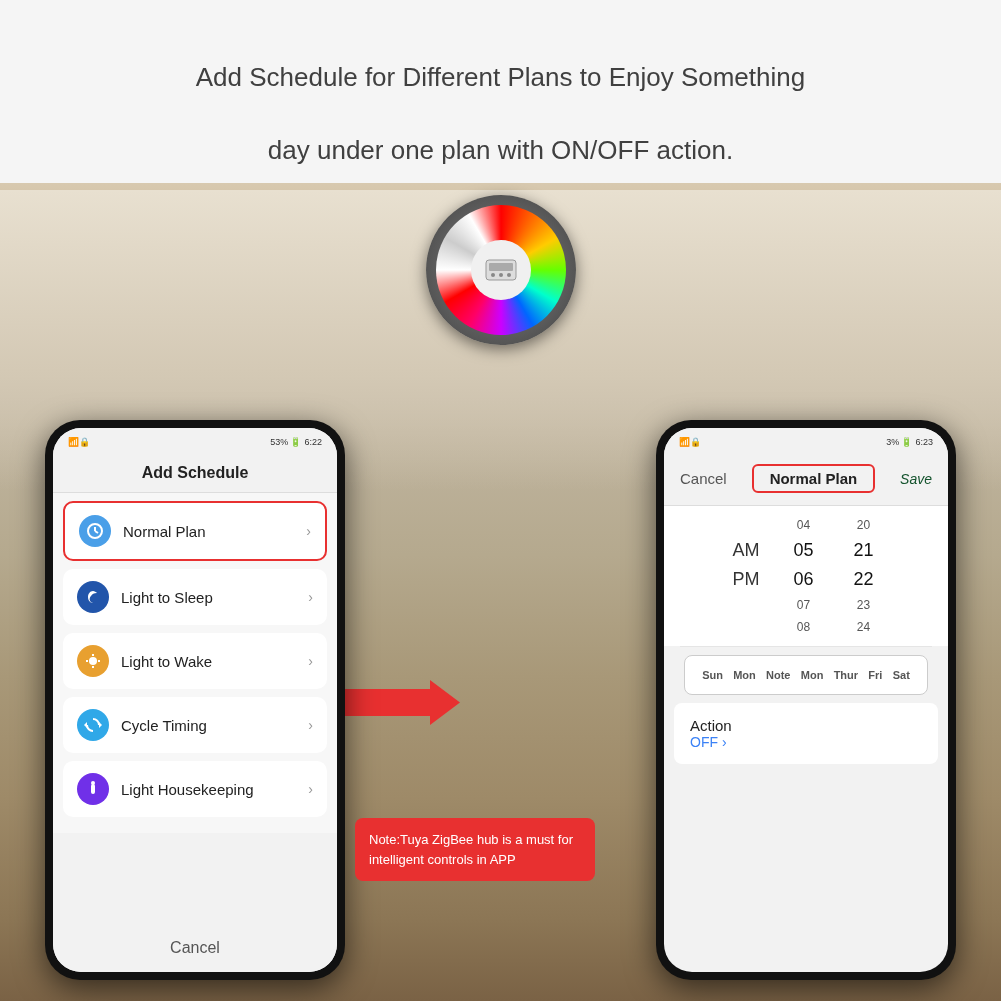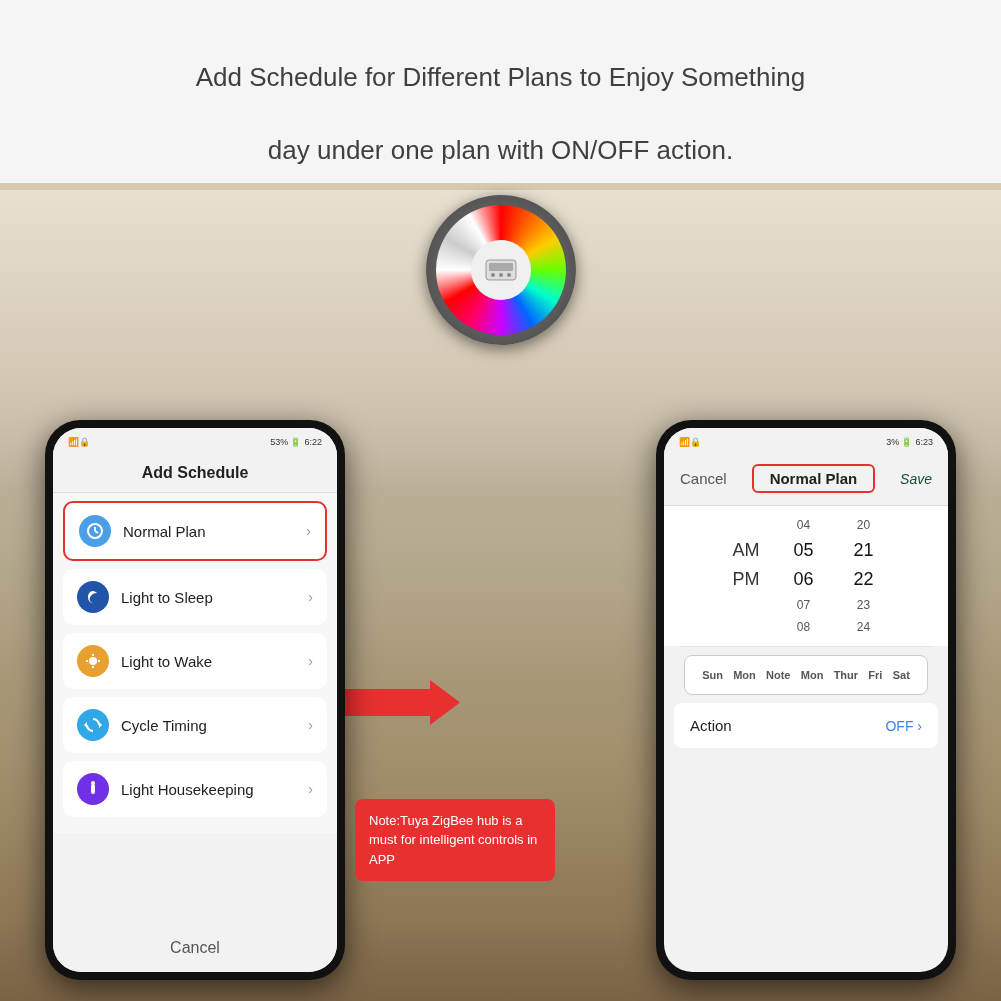--- a/index.html
+++ b/index.html
@@ -128,21 +128,21 @@
       height: 45px;
       background: #e83030;
       clip-path: polygon(0 20%, 75% 20%, 75% 0%, 100% 50%, 75% 100%, 75% 80%, 0 80%);
     }
 
     
     .note-box {
       position: absolute;
       bottom: 120px;
       left: 355px;
-      width: 200px;
+      width: 240px;
       background: #e83030;
       color: white;
       padding: 12px 14px;
       border-radius: 8px;
       font-size: 13px;
       line-height: 1.5;
       z-index: 25;
     }
 
     
@@ -356,25 +356,26 @@
 
     .day-btn {
       font-size: 11px;
       color: #555;
       padding: 3px 2px;
     }
 
     .action-row {
       display: flex;
       justify-content: space-between;
-      align-items: center;
+      align-items: flex-start;
       background: white;
       margin: 0 10px;
       padding: 14px 16px;
       border-radius: 8px;
+      flex-direction: column;
     }
 
     .action-label {
       font-size: 15px;
       color: #222;
     }
 
     .action-value {
       font-size: 14px;
       color: #3b82f6;

